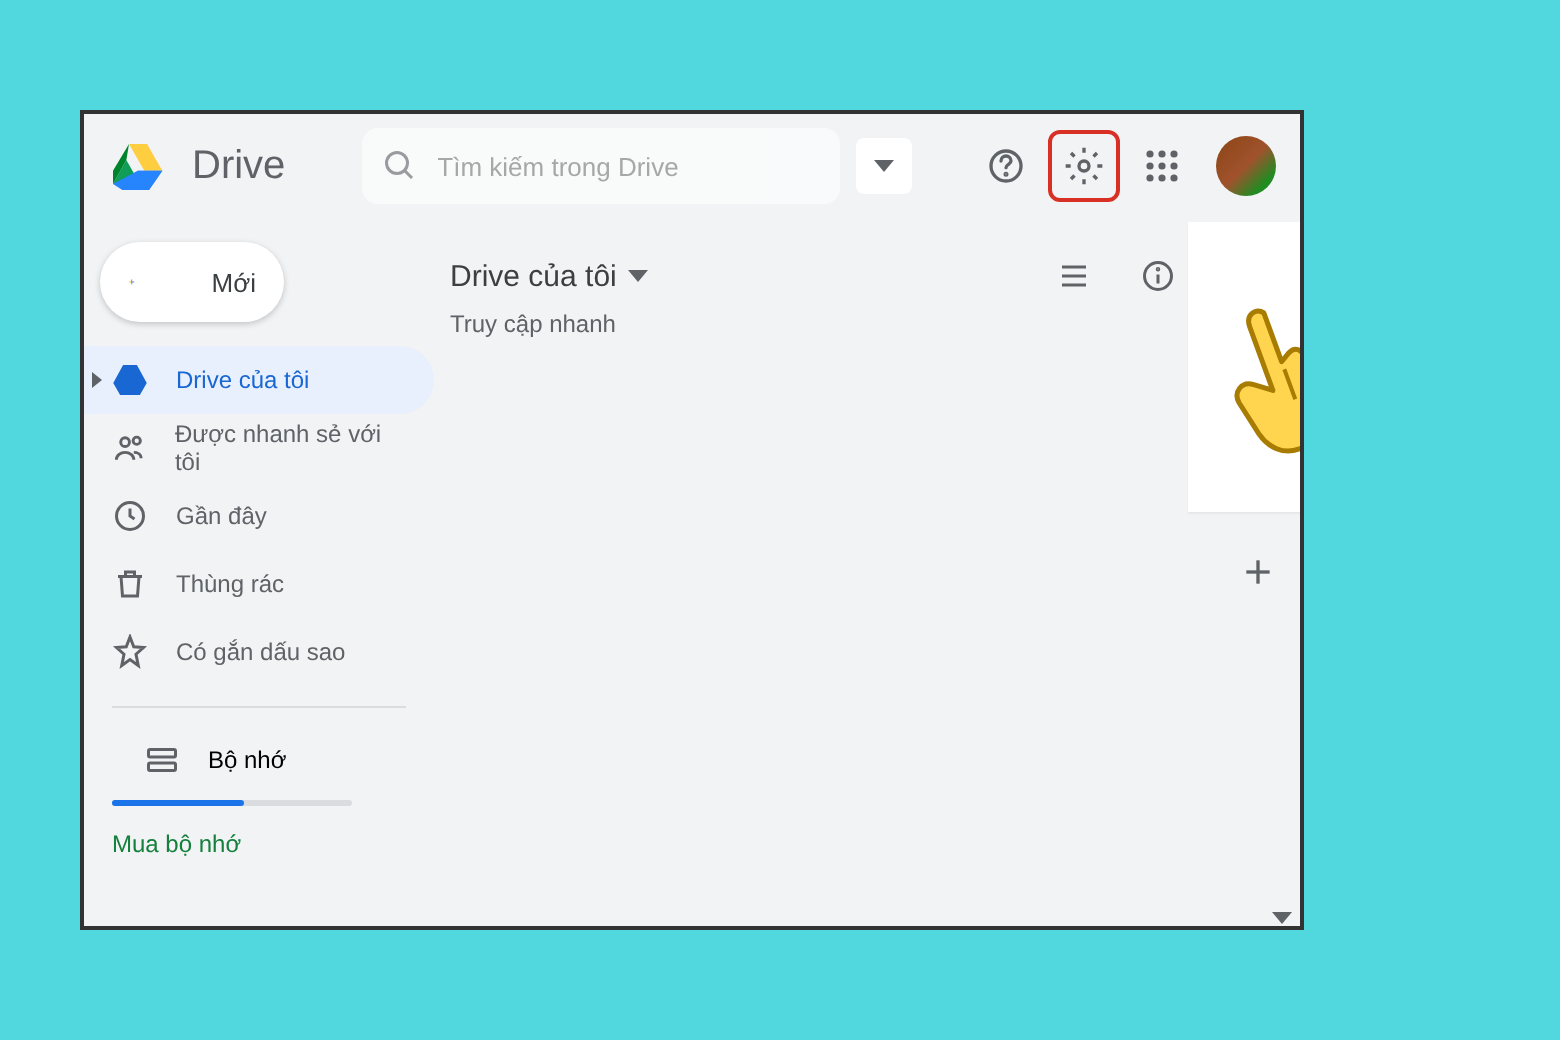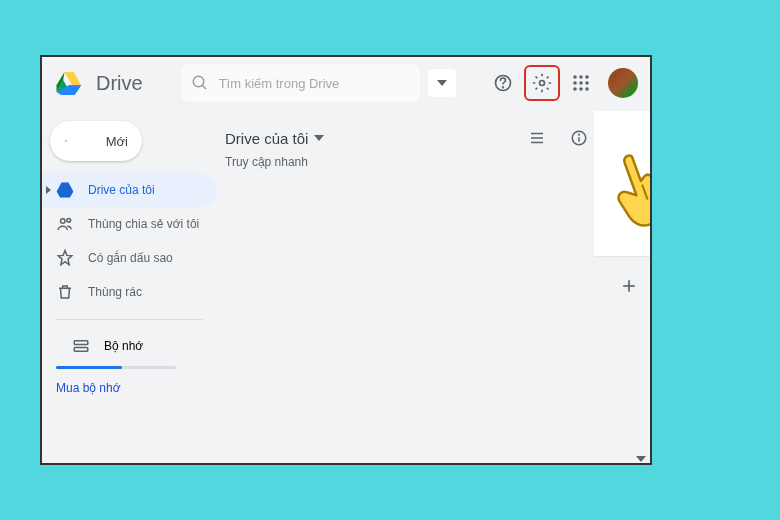--- a/index.html
+++ b/index.html
@@ -22,21 +22,21 @@
     .nav-item { display: flex; align-items: center; height: 34px; padding: 0 14px; gap: 14px; font-size: 12px; color: #5f6368; cursor: pointer; border-radius: 0 17px 17px 0; }
     .nav-item.active { background: #E8F0FE; color: #1967d2; font-weight: 500; }
     .nav-item.active svg { stroke: #1967d2; fill: #1967d2; }
     .nav-expand { position: absolute; left: 2px; color: #5f6368; }
     .nav-item-wrap { position: relative; display: flex; align-items: center; }
     .divider { border-top: 1px solid #dadce0; margin: 10px 14px; }
     .storage { padding: 0 14px; font-size: 11px; color: #5f6368; }
     .storage-bar { height: 3px; background: #dadce0; border-radius: 2px; margin: 4px 0 8px 0; position: relative; width: 120px; }
     .storage-bar-fill { position: absolute; left: 0; top: 0; height: 100%; width: 55%; background: #1a73e8; border-radius: 2px; }
     .storage-item { display: flex; align-items: center; gap: 14px; height: 32px; font-size: 12px; }
-    .storage-buy { color: #1d4ed8; font-size: 12px; font-weight: 500; margin-top: 12px; cursor: pointer; }
+    .storage-buy { color: #15803d; font-size: 12px; font-weight: 500; margin-top: 12px; cursor: pointer; }
     .main { flex: 1; padding: 12px 12px 12px 8px; position: relative; }
     .main-header { display: flex; align-items: center; justify-content: space-between; height: 34px; }
     .crumb { display: flex; align-items: center; gap: 6px; font-size: 15px; color: #3c4043; cursor: pointer; }
     .main-right { display: flex; align-items: center; gap: 8px; }
     .quick-access { font-size: 12px; color: #5f6368; }
     .right-rail { width: 42px; display: flex; flex-direction: column; align-items: center; padding-top: 10px; gap: 22px; }
     .rail-icon { width: 20px; height: 20px; }
     .rail-plus { width: 20px; height: 20px; color: #5f6368; }
     .scrollbar { position: absolute; right: 44px; top: 70px; width: 6px; height: 90px; background: #d0d0d0; border-radius: 3px; cursor: pointer; }
     .pointing-hand { position: absolute; top: 88px; left: 553px; z-index: 10; }
@@ -132,36 +132,43 @@
         </div>
       </div>
 
       <div class="nav-item">
         <svg width="18" height="18" viewBox="0 0 24 24" fill="none" stroke="#5f6368" stroke-width="2">
           <circle cx="9" cy="8" r="3"></circle>
             <path d="M3 20c0-3 3-5 6-5s6 2 6 5"></path>
             <circle cx="17" cy="7" r="2.5"></circle>
             <path d="M15 15c2 0 5 1 5 4"></path>
         </svg>
-        <span>Thùng chia sẻ với tôi</span>
-      </div>
-
+        <span>Được nhanh sẻ với tôi</span>
+      </div>
+
+      <div class="nav-item">
+        <svg width="18" height="18" viewBox="0 0 24 24" fill="none" stroke="#5f6368" stroke-width="2">
+          <circle cx="12" cy="12" r="9"></circle>
+            <path d="M12 7v5l3 2"></path>
+        </svg>
+        <span>Gần đây</span>
+      </div>
+
+      <div class="nav-item">
+        <svg width="18" height="18" viewBox="0 0 24 24" fill="none" stroke="#5f6368" stroke-width="2">
+          <path d="M4 7h16M9 7V4h6v3M6 7l1 13h10l1-13"></path>
+        </svg>
+        <span>Thùng rác</span>
+      </div>
 
       <div class="nav-item">
         <svg width="18" height="18" viewBox="0 0 24 24" fill="none" stroke="#5f6368" stroke-width="2">
           <path d="M12 2l2.5 6.5L21 9l-5 4.5L17.5 21 12 17l-5.5 4L8 13.5 3 9l6.5-.5z"></path>
         </svg>
         <span>Có gắn dấu sao</span>
-      </div>
-
-      <div class="nav-item">
-        <svg width="18" height="18" viewBox="0 0 24 24" fill="none" stroke="#5f6368" stroke-width="2">
-          <path d="M4 7h16M9 7V4h6v3M6 7l1 13h10l1-13"></path>
-        </svg>
-        <span>Thùng rác</span>
       </div>
 
       <div class="divider"></div>
 
       <div class="storage-item" style="padding:0 30px">
         <svg width="18" height="18" viewBox="0 0 24 24" fill="none" stroke="#5f6368" stroke-width="2">
           <rect x="3" y="5" width="18" height="5" rx="1"></rect>
             <rect x="3" y="14" width="18" height="5" rx="1"></rect>
         </svg>
         <span>Bộ nhớ</span>

